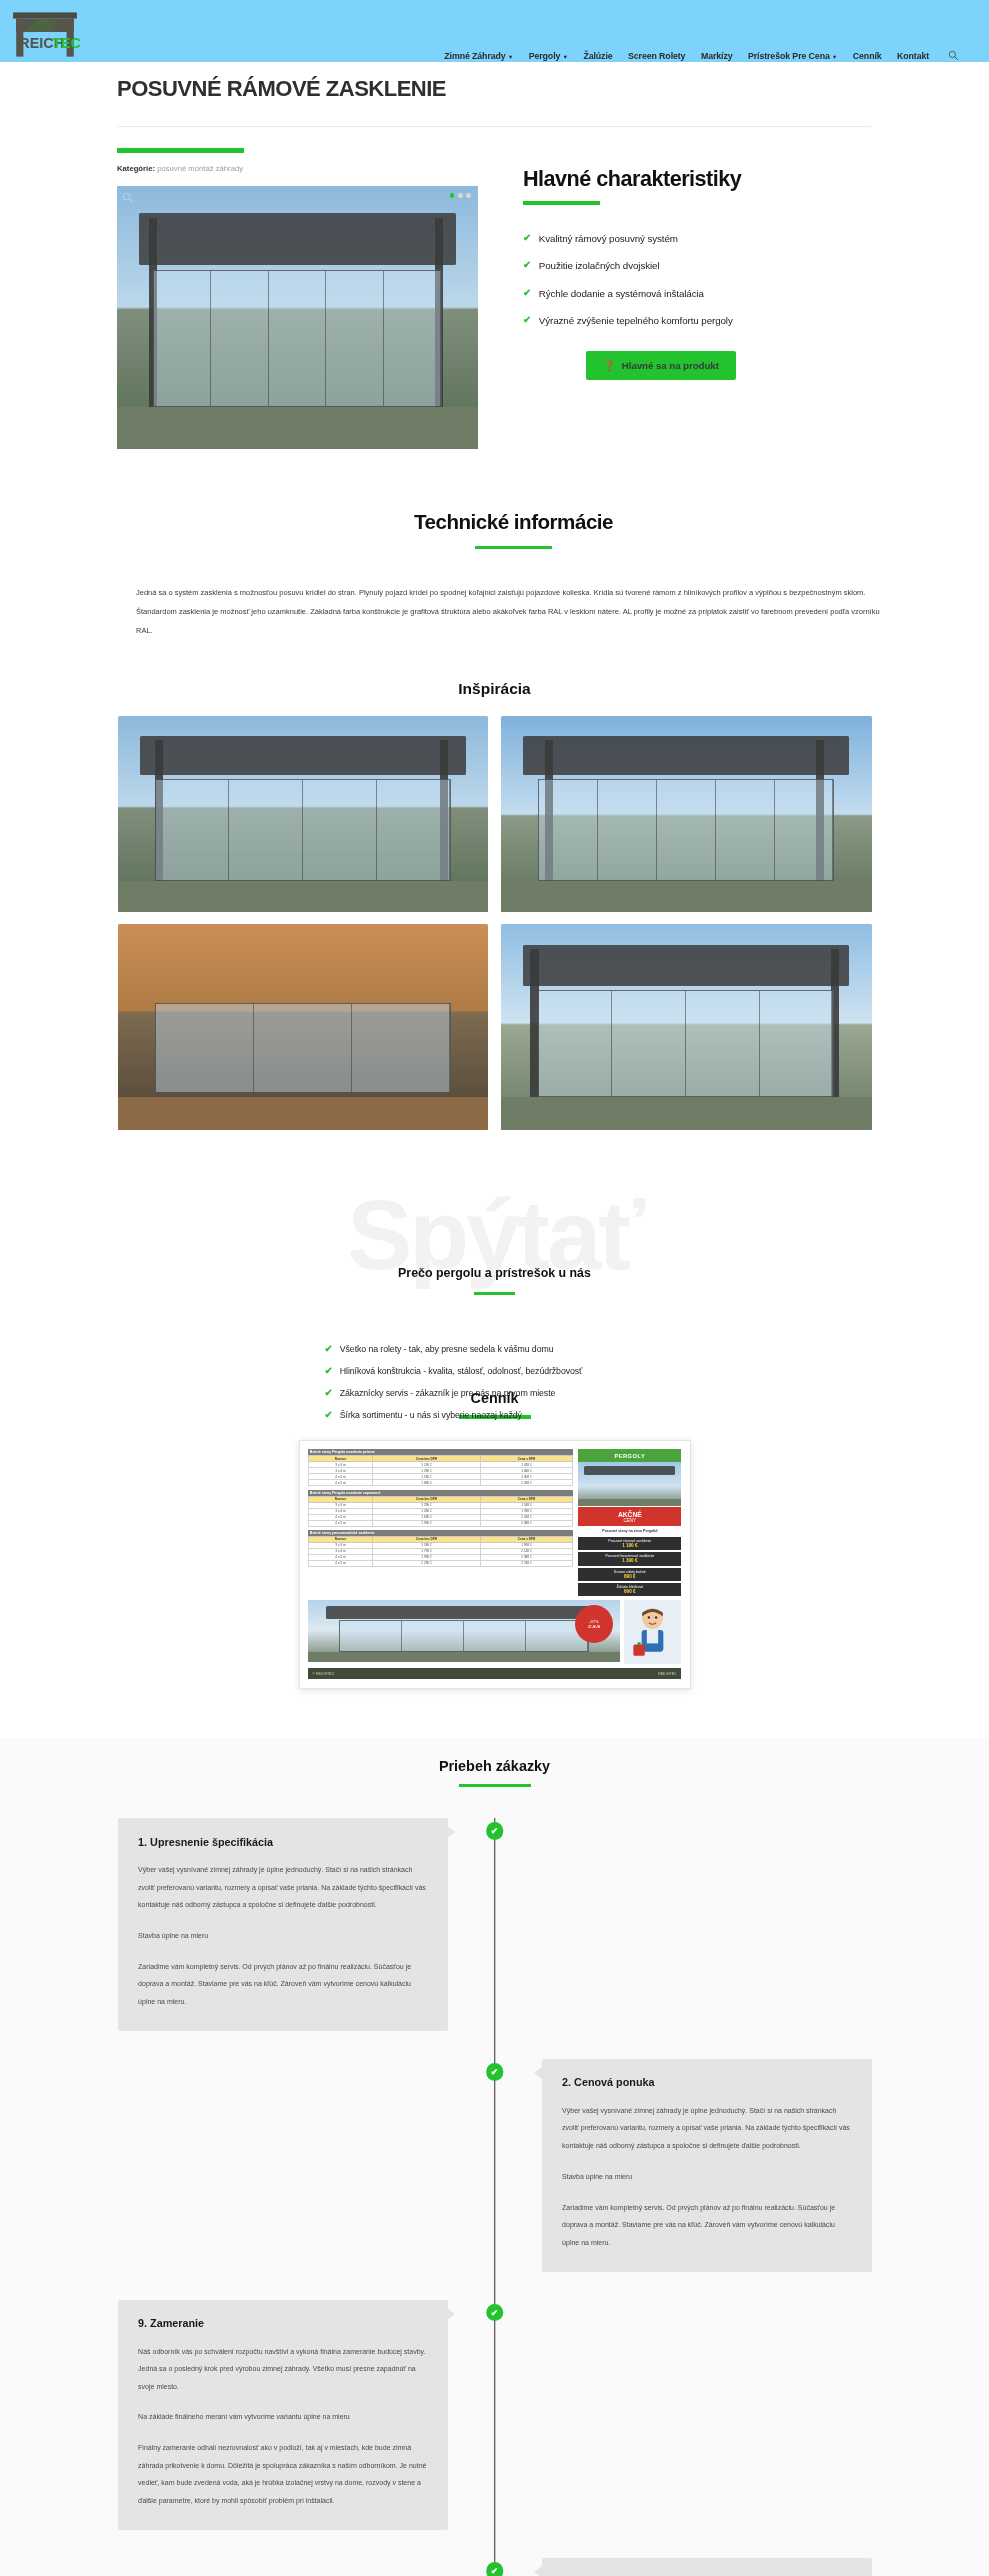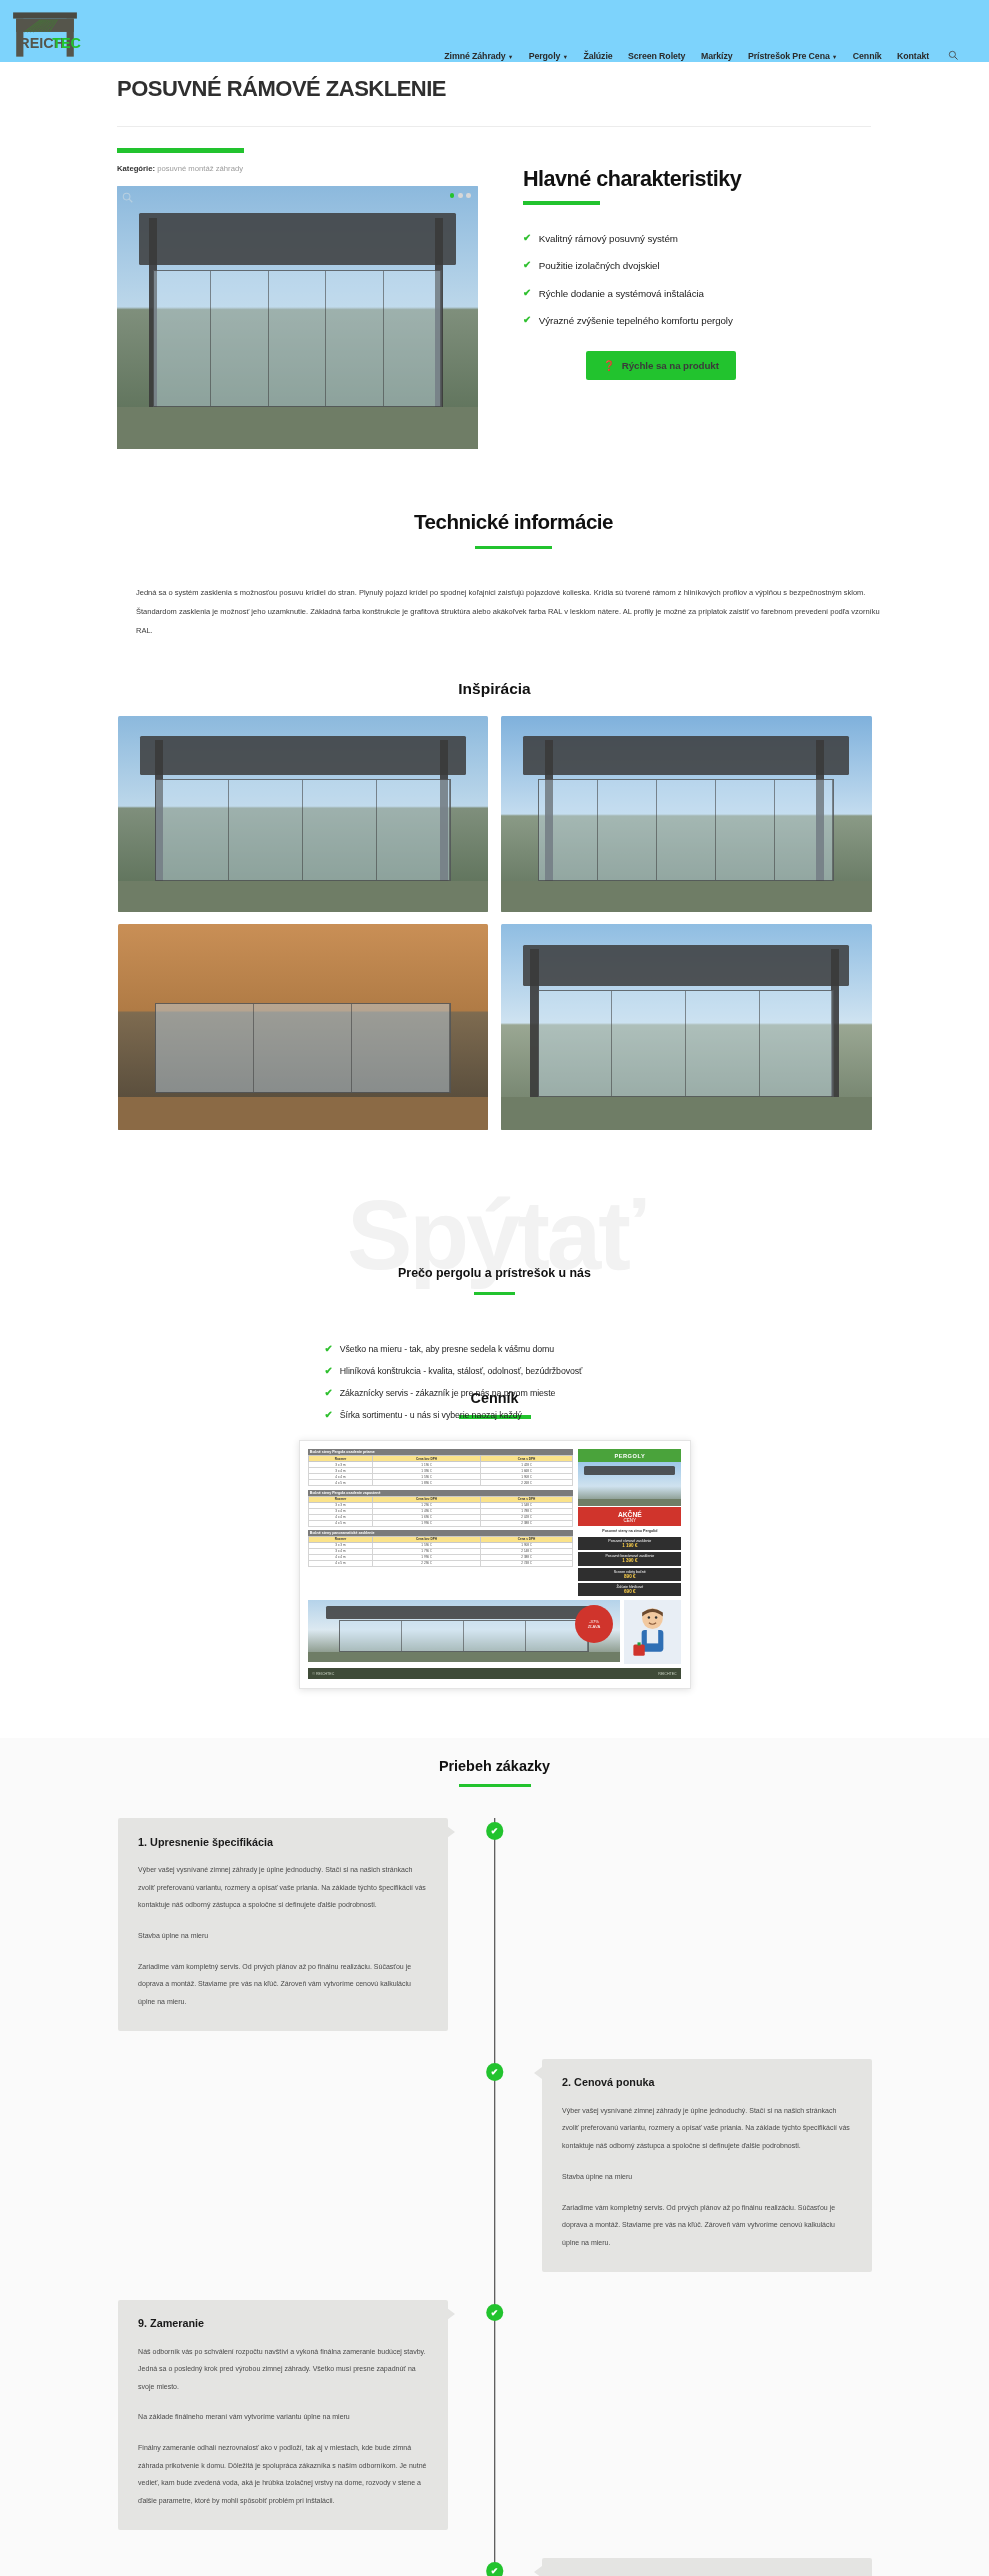--- a/index.html
+++ b/index.html
@@ -336,21 +336,21 @@
             <span>Rýchle dodanie a systémová inštalácia</span>
           </li>
         <li>
             <span class="chk">✔</span>
             <span>Výrazné zvýšenie tepelného komfortu pergoly</span>
           </li>
       </ul>
 
       <button class="btn-ask">
         <span>❓</span>
-        <span>Rýchle sa na produkt</span>
+        <span>Hlavné sa na produkt</span>
       </button>
     </div>
   </section>
 
   <section class="tech sec-head">
     <h2>Technické informácie</h2>
     <div class="bar"></div>
     <p class="tech-body">Jedná sa o systém zasklenia s možnosťou posuvu krídiel do stran. Plynulý pojazd krídel po spodnej koľajnici zaisťujú pojazdové kolieska. Krídla sú tvorené rámom z hliníkových profilov a výplňou s bezpečnostným sklom. Štandardom zasklenia je možnosť jeho uzamknutie. Základná farba konštrukcie je grafitová štruktúra alebo akákoľvek farba RAL v lesklom nátere. AL profily je možné za príplatok zaistiť vo farebnom prevedení podľa vzorníku RAL.</p>
   </section>
 
@@ -414,21 +414,21 @@
   </section>
 
   <section class="vyhody">
     <div class="ghost">Spýtať</div>
     <div class="vyhody-inner">
       <h3>Prečo pergolu a prístrešok u nás</h3>
       <div class="bar"></div>
       <ul class="adv-list">
         <li>
             <span class="chk">✔</span>
-            <span>Všetko na mieru - tak, aby presne sedela k vášmu domu</span>
+            <span>Všetko na rolety - tak, aby presne sedela k vášmu domu</span>
           </li>
         <li>
             <span class="chk">✔</span>
             <span>Hliníková konštrukcia - kvalita, stálosť, odolnosť, bezúdržbovosť</span>
           </li>
         <li>
             <span class="chk">✔</span>
             <span>Zákaznícky servis - zákazník je pre nás na prvom mieste</span>
           </li>
         <li>

